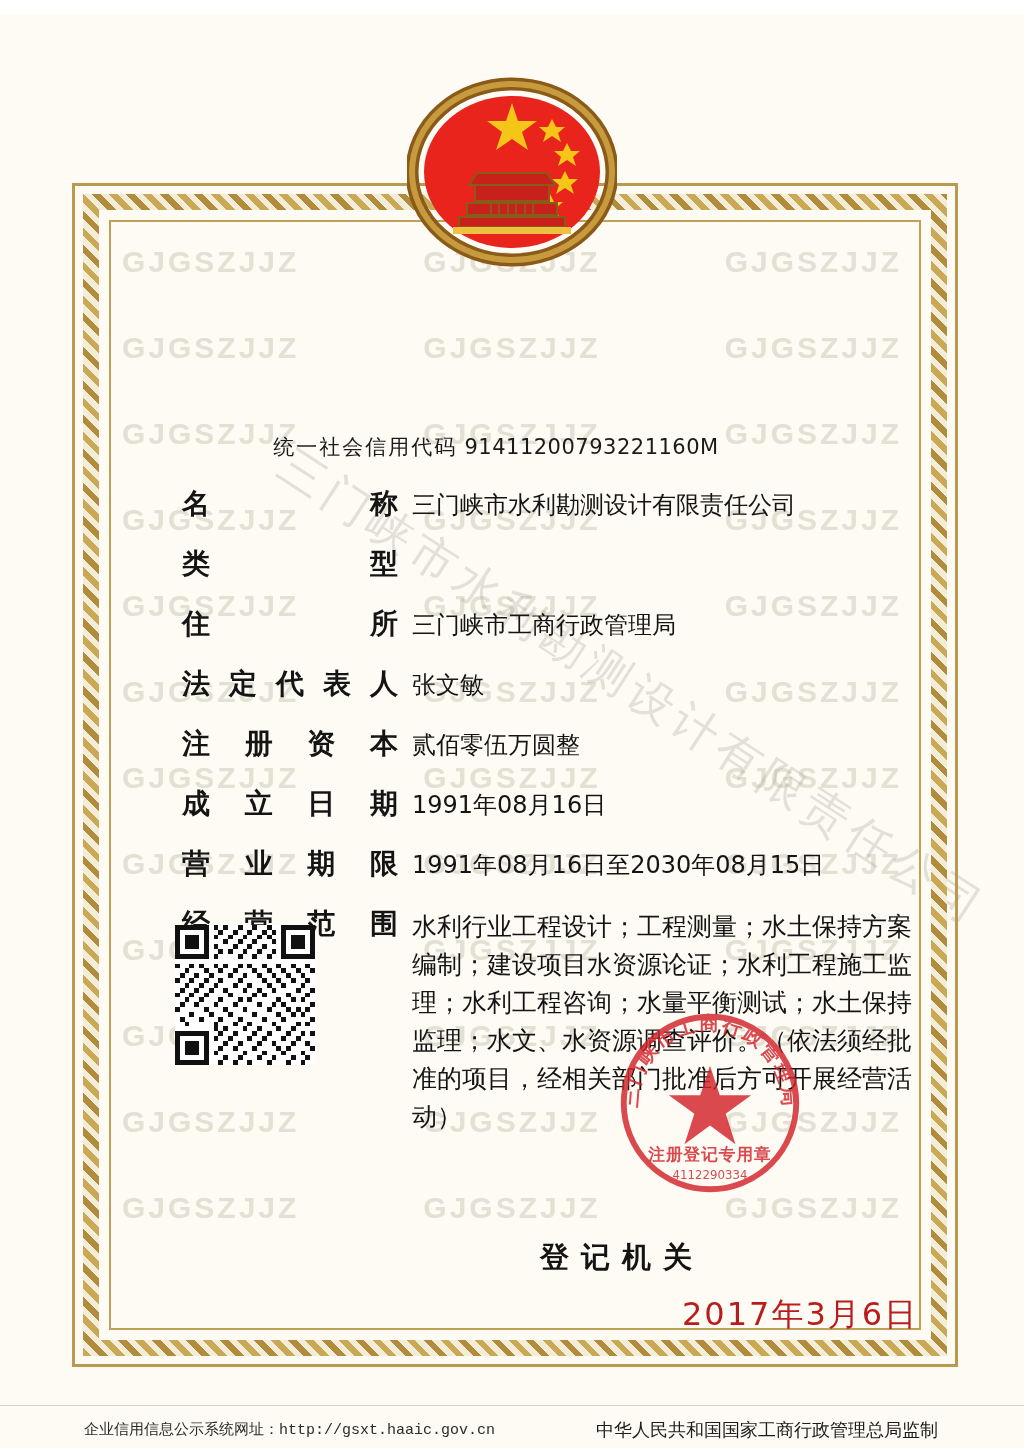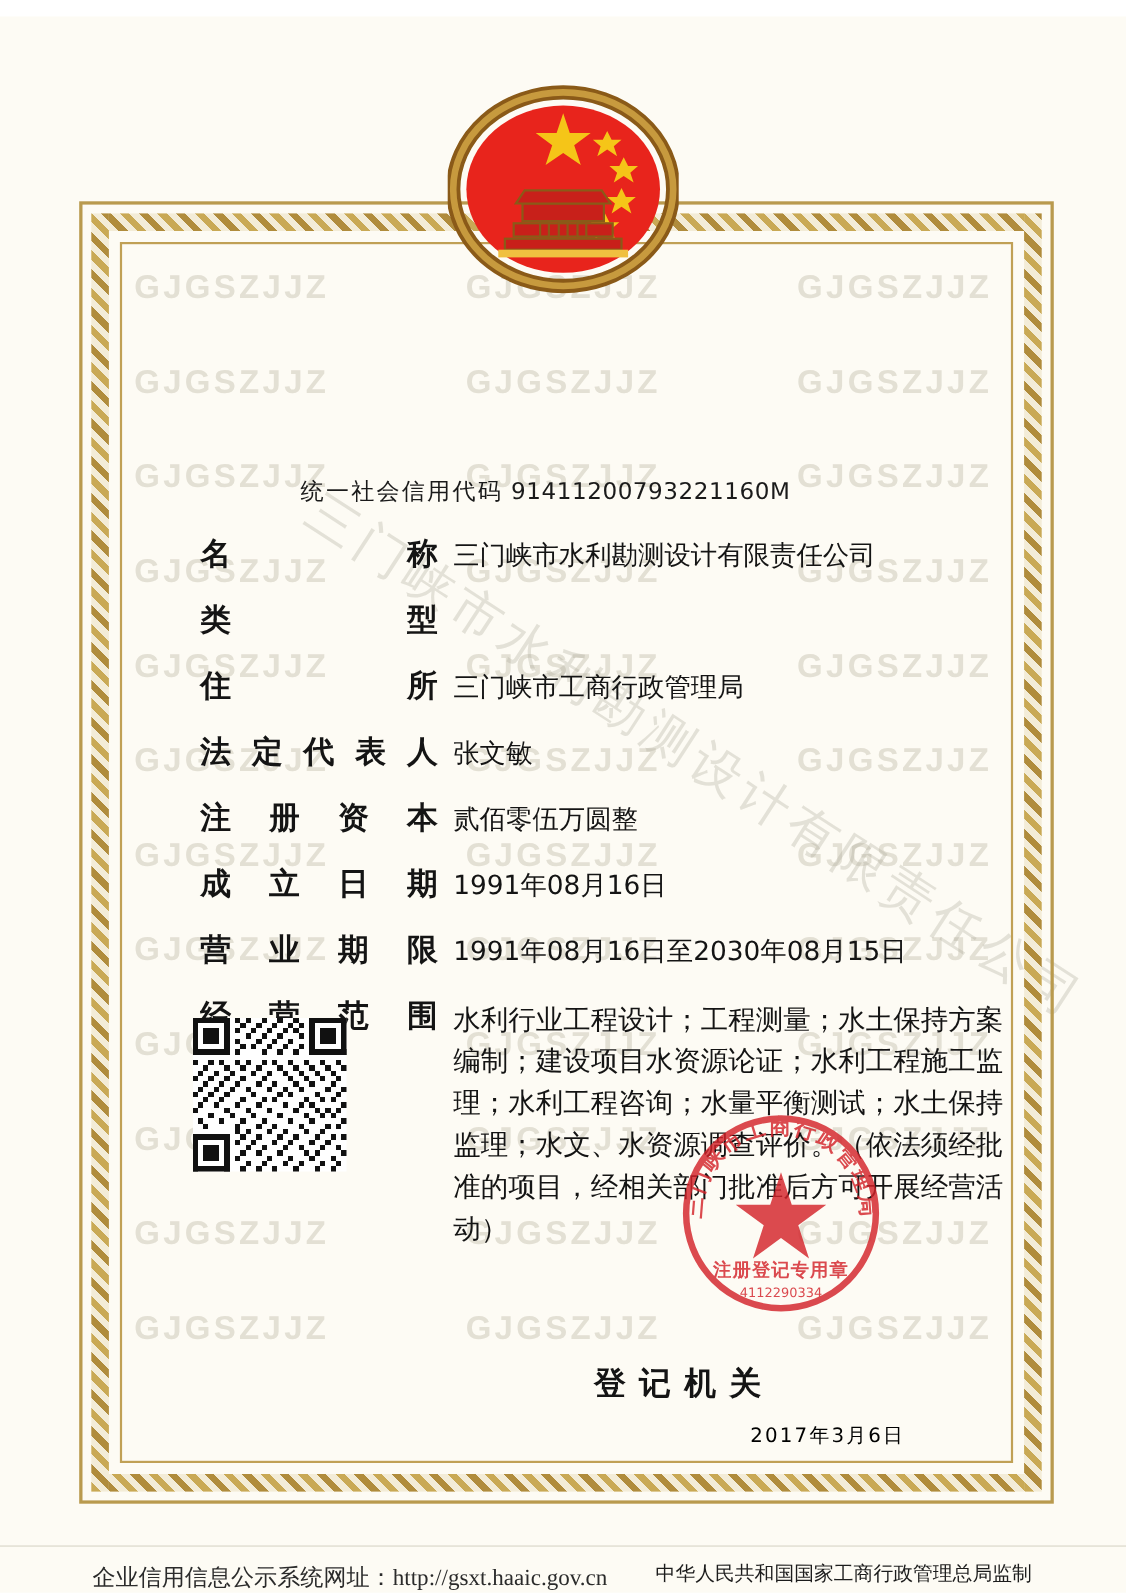--- a/index.html
+++ b/index.html
@@ -198,40 +198,40 @@
     font-weight: bold;
     letter-spacing: 12px;
     color: #141414;
     z-index: 7;
   }
   .issue-date {
     position: absolute;
     left: 610px;
     top: 1110px;
     font-family: "DejaVu Sans", sans-serif;
-    font-size: 18px;
-    color: #000000;
+    font-size: 32px;
+    color: #b91c1c;
     letter-spacing: 2px;
     z-index: 7;
   }
   .footer {
     position: absolute;
     left: 0;
     top: 1390px;
     width: 1024px;
     border-top: 1px solid #d8d4c6;
     padding-top: 12px;
     z-index: 9;
   }
   .footer-left {
     position: absolute;
     left: 84px;
     top: 14px;
-    font-family: Liberation Serif, serif;
-    font-size: 21px;
+    font-family: Liberation Mono, monospace;
+    font-size: 15px;
     color: #2b2b2b;
     text-align: center;
   }
   .footer-right {
     position: absolute;
     right: 86px;
     top: 12px;
     font-family: "DejaVu Sans", sans-serif;
     font-size: 18px;
     color: #1c1c1c;

